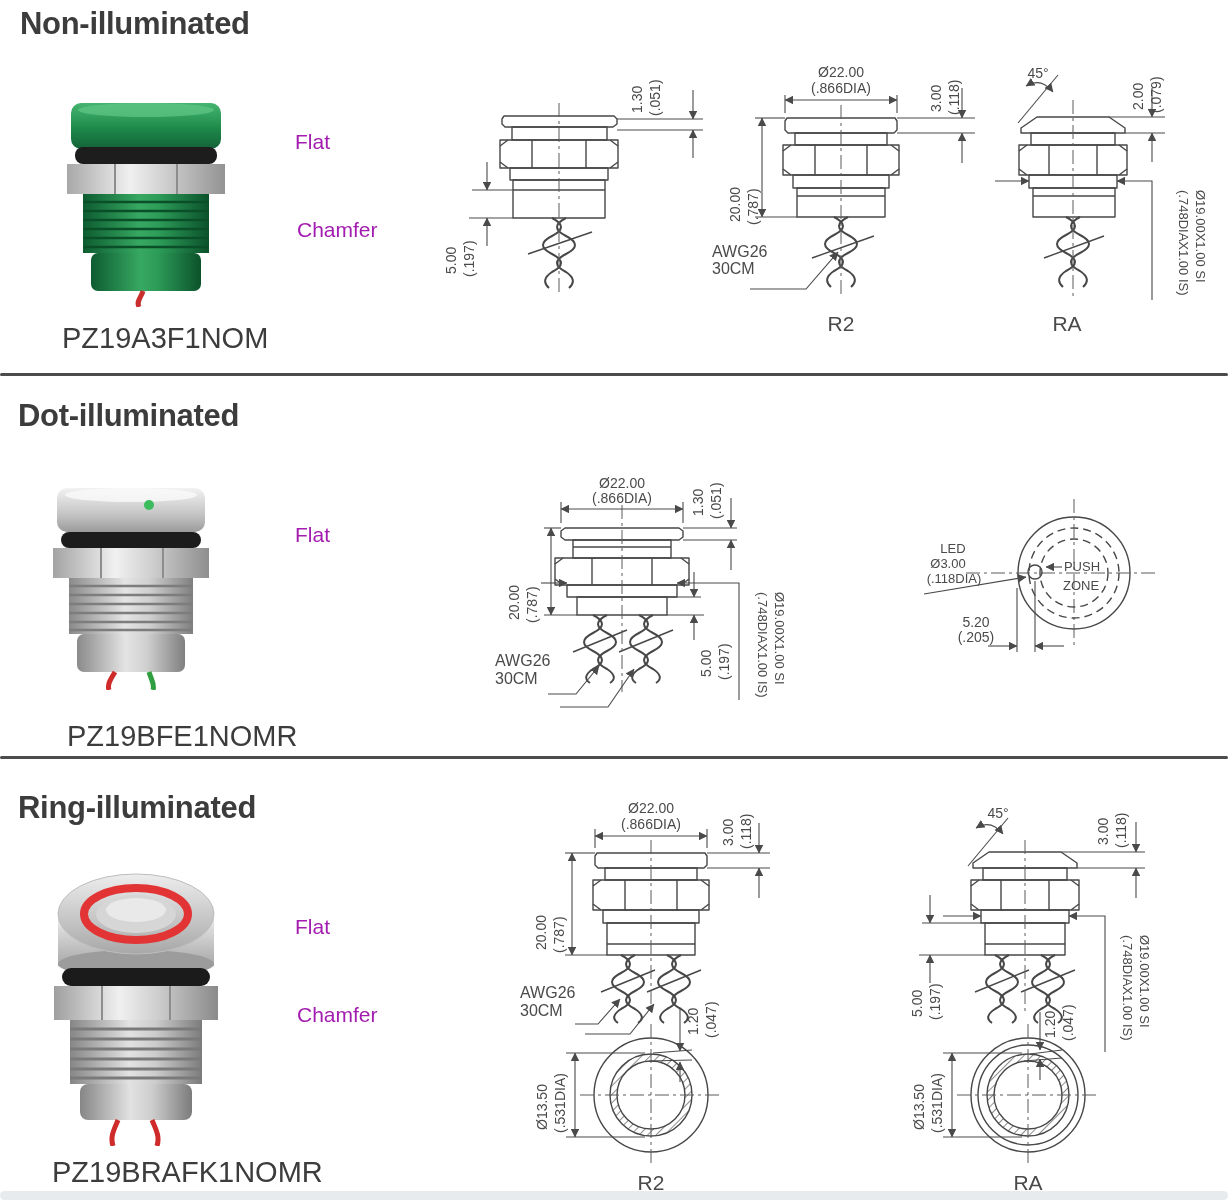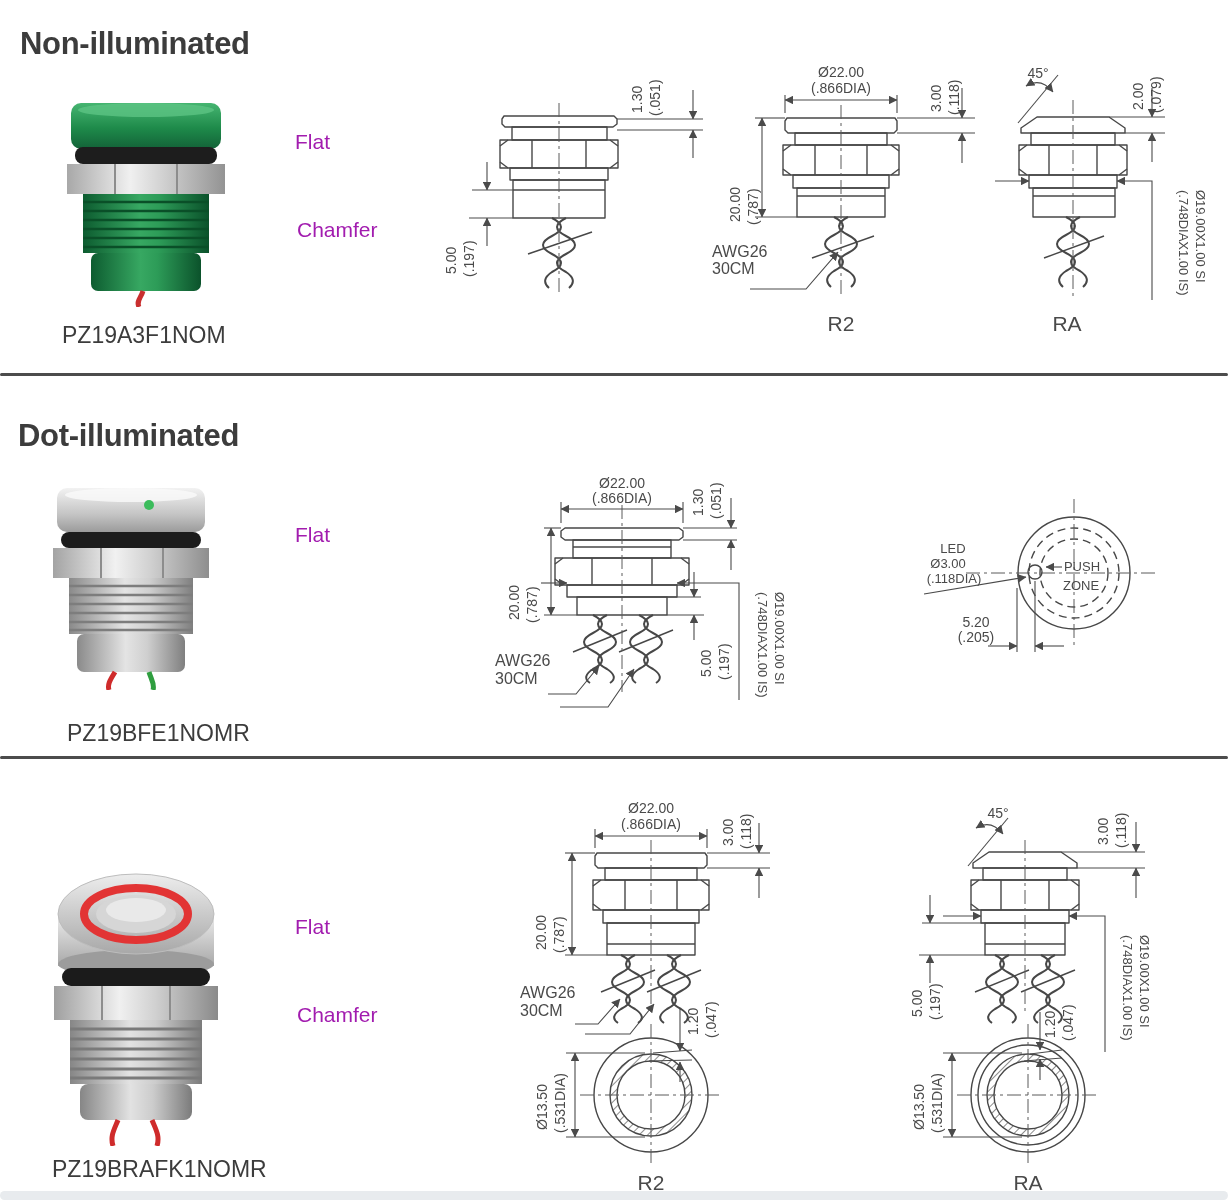--- a/index.html
+++ b/index.html
@@ -1,21 +1,21 @@
 <!DOCTYPE html>
 <html><head>
 <meta charset="utf-8">
 <style>
   html,body{margin:0;padding:0;background:#ffffff;}
   #canvas{position:relative;width:1228px;height:1200px;background:#ffffff;overflow:hidden;
           font-family:"Liberation Sans",sans-serif;}
   .abs{position:absolute;}
-  .heading{font-size:31px;font-weight:700;color:#3c3c3c;letter-spacing:-0.3px;margin-top:20px;}
+  .heading{font-size:31px;font-weight:700;color:#3c3c3c;letter-spacing:-0.3px;}
   .style-label{font-size:21px;color:#a21caf;}
-  .part{font-size:23px;color:#3c3c3c;}
+  .part{font-size:29px;color:#3c3c3c;}
   .divider{left:0;width:1228px;height:3px;background:#4c4c4c;border-radius:2px;}
   .bottombar{left:0;width:1228px;height:9px;background:#e8ebee;border-radius:6px;}
   svg{display:block;}
   svg text{font-family:"Liberation Sans",sans-serif;fill:#4a4a4a;}
   .dim{font-size:14px;}
   .awg{font-size:16px;}
   .cap{font-size:21px;}
   .small{font-size:13px;}
   .ln{stroke:#474747;stroke-width:1.4;fill:none;stroke-linejoin:round;}
   .dl{stroke:#4a4a4a;stroke-width:1.1;fill:none;}
@@ -368,20 +368,21 @@
       <line class="dl" x1="1035" y1="581" x2="1035" y2="652"></line>
       <line class="dl" x1="988" y1="646" x2="1017" y2="646" marker-end="url(#a5)"></line>
       <line class="dl" x1="1064" y1="646" x2="1035" y2="646" marker-end="url(#a5)"></line>
       <text class="dim" text-anchor="middle" x="976" y="627">5.20</text>
       <text class="dim" text-anchor="middle" x="976" y="642">(.205)</text>
     </g>
   </svg>
 
   <div class="abs divider" style="top:756px;"></div>
 
+  <div class="abs heading" style="left:18px;top:790px;">Ring-illuminated</div>
 
   <svg class="abs" style="left:40px;top:868px;" width="192" height="278" viewBox="0 0 192 278">
     <defs>
       <linearGradient id="p3cap" x1="0" y1="0" x2="0" y2="1">
           <stop offset="0" stop-color="#ededed"></stop>
           <stop offset="1" stop-color="#a8a8a8"></stop>
         </linearGradient>
       <linearGradient id="p3v" x1="0" y1="0" x2="1" y2="0">
           <stop offset="0" stop-color="#868686"></stop>
           <stop offset="0.45" stop-color="#e2e2e2"></stop>

